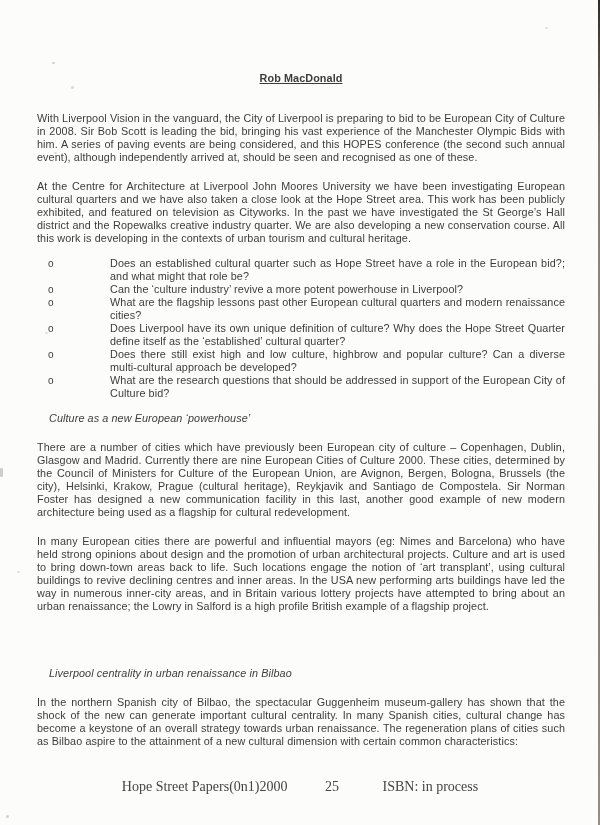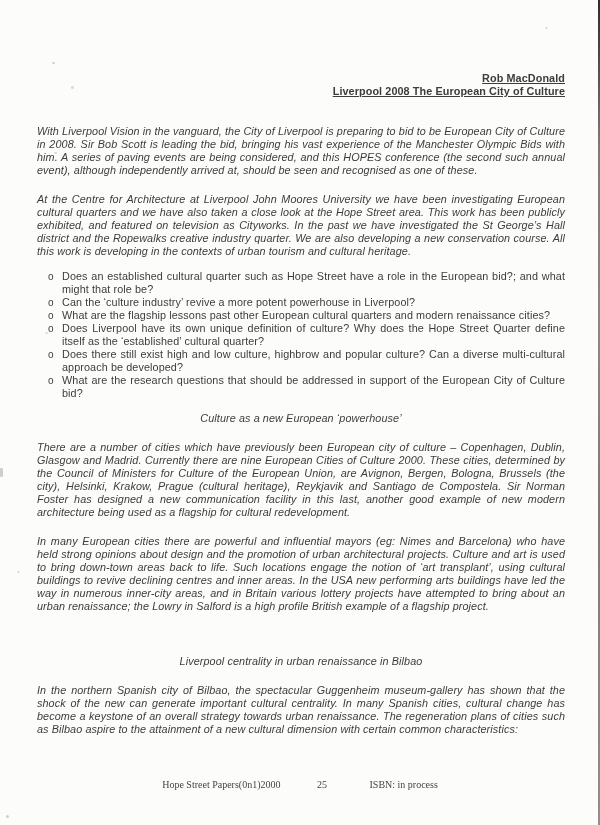--- a/index.html
+++ b/index.html
@@ -20,47 +20,47 @@
     width: 528px;
     font-size: 10.8px;
     line-height: 13px;
     text-align: justify;
     letter-spacing: 0.1px;
   }
   .doc-header { margin-bottom: 27px; }
   .doc-header .line {
     font-weight: bold;
     text-decoration: underline;
-    text-align: right;
+    text-align: center;
   }
-  p.para { margin: 16px 0 12px 0; font-style: italic; }
+  p.para { margin: 16px 0 12px 0; }
   .q-intro { margin: 0; }
   .q-list { margin: 0 0 12px 0; }
   .q-item { display: flex; }
   .q-marker {
     flex: 0 0 14px;
     margin-left: 11px;
     text-align: left;
     font-size: 10px;
   }
-  .q-text { flex: 1 1 auto; text-align: justify; }
+  .q-text { flex: 1 1 auto; text-align: justify; margin-left: 48px; }
   .section-heading {
     font-style: italic;
-    text-align: center;
-    margin: 0;
+    text-align: left;
+    margin: 12px;
   }
   .section-gap { height: 30px; }
   .footer {
     position: absolute;
     left: 0;
     top: 779px;
     width: 100%;
     text-align: center;
     font-family: "Liberation Serif", serif;
-    font-size: 10px;
+    font-size: 14px;
     color: #444;
   }
   .footer span { display: inline-block; }
   .footer .pub { margin-right: 34px; }
   .footer .pagenum { margin-right: 40px; }
   
   .scan-edge-right {
     position: absolute;
     top: 0;
     right: 0;
@@ -92,21 +92,20 @@
   <div class="speck s4"></div>
   <div class="speck s5"></div>
   <div class="speck s6"></div>
   <div class="speck s7"></div>
   <div class="speck s8"></div>
 
   <div class="content">
 
     <div class="doc-header">
       <div class="line">Rob MacDonald</div>
-      <div class="line">Liverpool 2008 The European City of Culture</div>
     </div>
 
     <p class="para">With Liverpool Vision in the vanguard, the City of Liverpool is preparing to bid to be European City of Culture in 2008.  Sir Bob Scott is leading the bid, bringing his vast experience of the Manchester Olympic Bids with him.  A series of paving events are being considered, and this HOPES conference (the second such annual event), although independently arrived at, should be seen and recognised as one of these.</p>
     <p class="para">At the Centre for Architecture at Liverpool John Moores University we have been investigating European cultural quarters and we have also taken a close look at the Hope Street area.  This work has been publicly exhibited, and featured on television as Cityworks.  In the past we have investigated the St George’s Hall district and the Ropewalks creative industry quarter.  We are also developing a new conservation course.  All this work is developing in the contexts of urban tourism and cultural heritage.</p>
 
 
     <div class="q-list">
       <div class="q-item">
         <span class="q-marker">o</span>
         <span class="q-text">Does an established cultural quarter such as Hope Street have a role in the European bid?; and what might that role be?</span>

